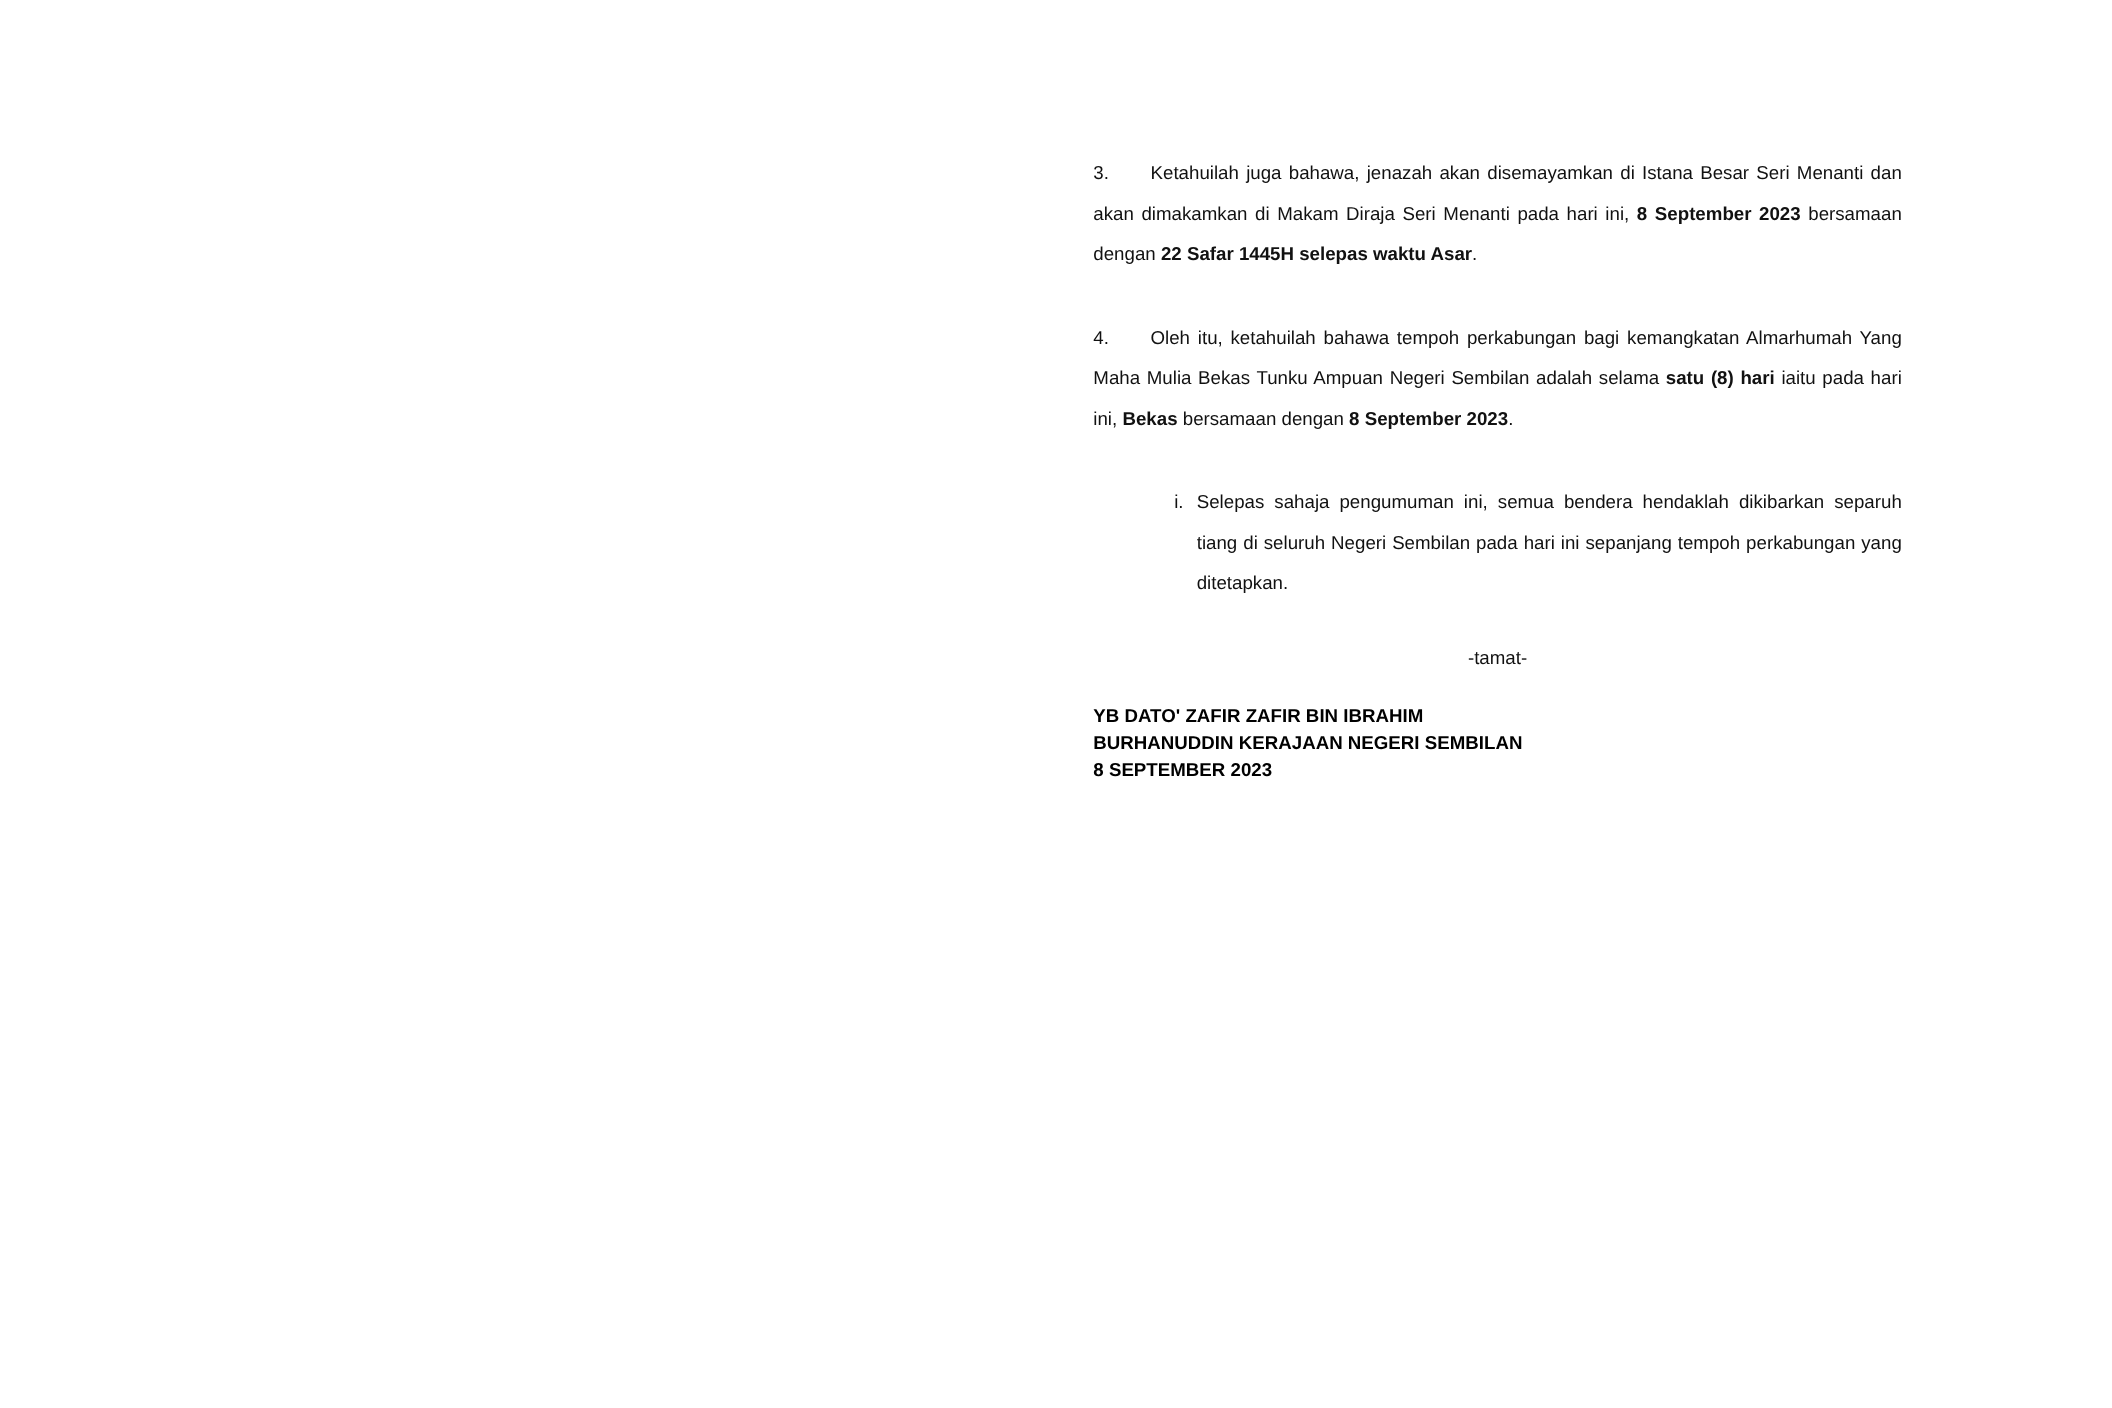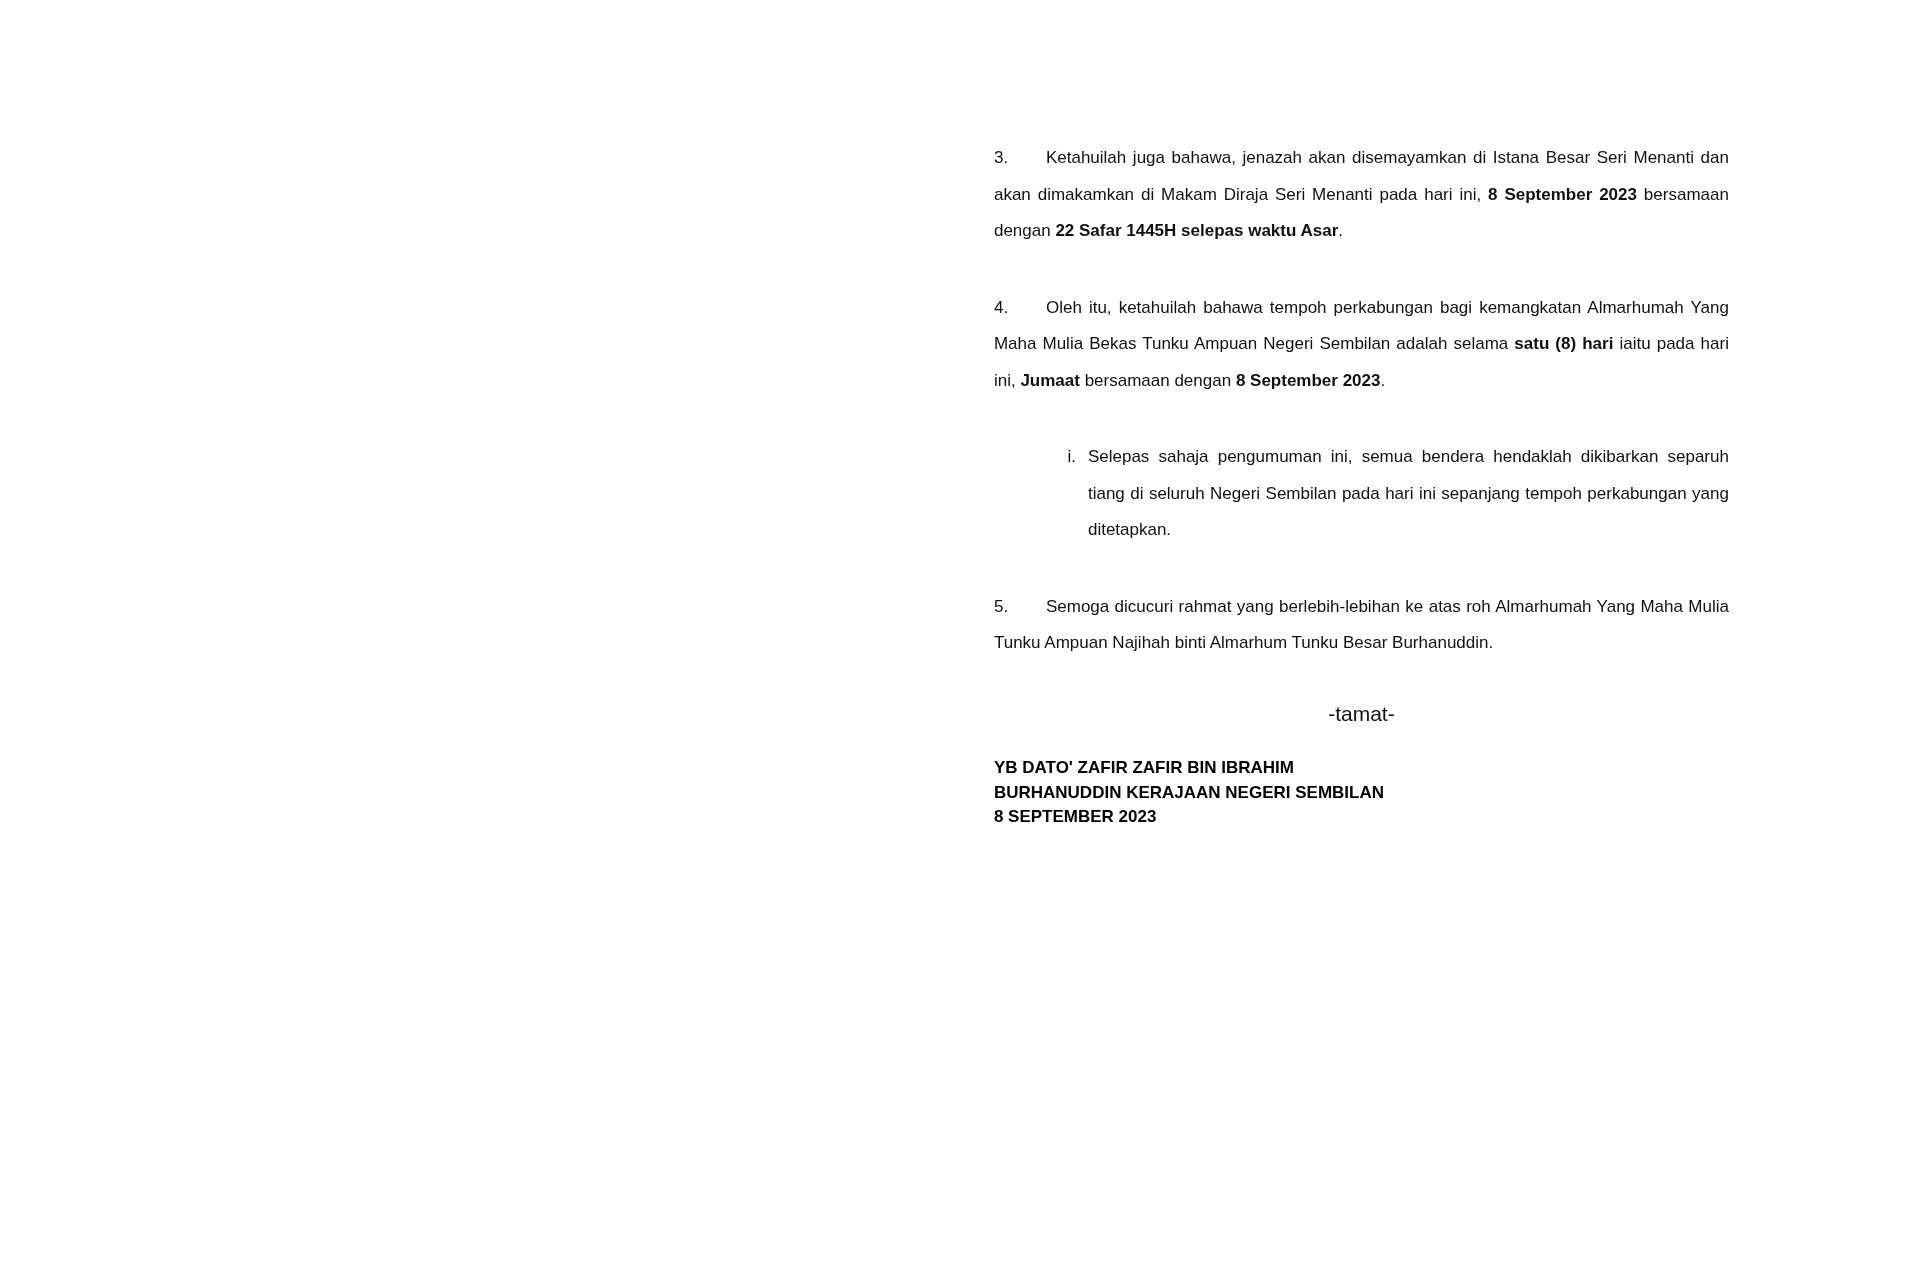--- a/index.html
+++ b/index.html
@@ -124,21 +124,21 @@
   }
   ol.romans li .rnum {
     position: absolute;
     left: 0;
     top: 0;
     width: 34px;
     text-align: right;
   }
   .tamat {
     text-align: center;
-    font-size: 21px;
+    font-size: 17px;
     color: #111;
     margin: 10px 0 30px 0;
   }
   .signoff {
     font-weight: bold;
     font-size: 17px;
     line-height: 1.45;
     color: #000;
   }
 </style>
@@ -205,33 +205,30 @@
 
   <div class="gutter"></div>
 
   <div class="page page-right">
     <div class="page-right-inner">
       <p class="para">
         <span class="pnum">3.</span><span class="runs"><span>Ketahuilah juga bahawa, jenazah akan disemayamkan di Istana Besar Seri Menanti dan akan dimakamkan di Makam Diraja Seri Menanti pada hari ini, </span><span class="b">8 September 2023</span><span> bersamaan dengan </span><span class="b">22 Safar 1445H selepas waktu Asar</span><span>.</span></span>
       </p>
 
       <p class="para">
-        <span class="pnum">4.</span><span class="runs"><span>Oleh itu, ketahuilah bahawa tempoh perkabungan bagi kemangkatan Almarhumah Yang Maha Mulia Bekas Tunku Ampuan Negeri Sembilan adalah selama </span><span class="b">satu (8) hari</span><span> iaitu pada hari ini, </span><span class="b">Jumaat</span><span> bersamaan dengan </span><span class="b">8 September 2023</span><span>.</span></span>
+        <span class="pnum">4.</span><span class="runs"><span>Oleh itu, ketahuilah bahawa tempoh perkabungan bagi kemangkatan Almarhumah Yang Maha Mulia Bekas Tunku Ampuan Negeri Sembilan adalah selama </span><span class="b">satu (8) hari</span><span> iaitu pada hari ini, </span><span class="b">Bekas</span><span> bersamaan dengan </span><span class="b">8 September 2023</span><span>.</span></span>
       </p>
 
       <ol class="romans">
         <li>
           <span class="rnum">i.</span>
           <span>Selepas sahaja pengumuman ini, semua bendera hendaklah dikibarkan separuh tiang di seluruh Negeri Sembilan pada hari ini sepanjang tempoh perkabungan yang ditetapkan.</span>
         </li>
       </ol>
 
-      <p class="para">
-        <span class="pnum">5.</span><span class="runs"><span>Semoga dicucuri rahmat yang berlebih-lebihan ke atas roh Almarhumah Yang Maha Mulia Tunku Ampuan Najihah binti Almarhum Tunku Besar Burhanuddin.</span></span>
-      </p>
 
       <div class="tamat">-tamat-</div>
 
       <div class="signoff">
         <div>YB DATO' ZAFIR ZAFIR BIN IBRAHIM</div>
         <div>BURHANUDDIN KERAJAAN NEGERI SEMBILAN</div>
         <div>8 SEPTEMBER 2023</div>
       </div>
     </div>
 

